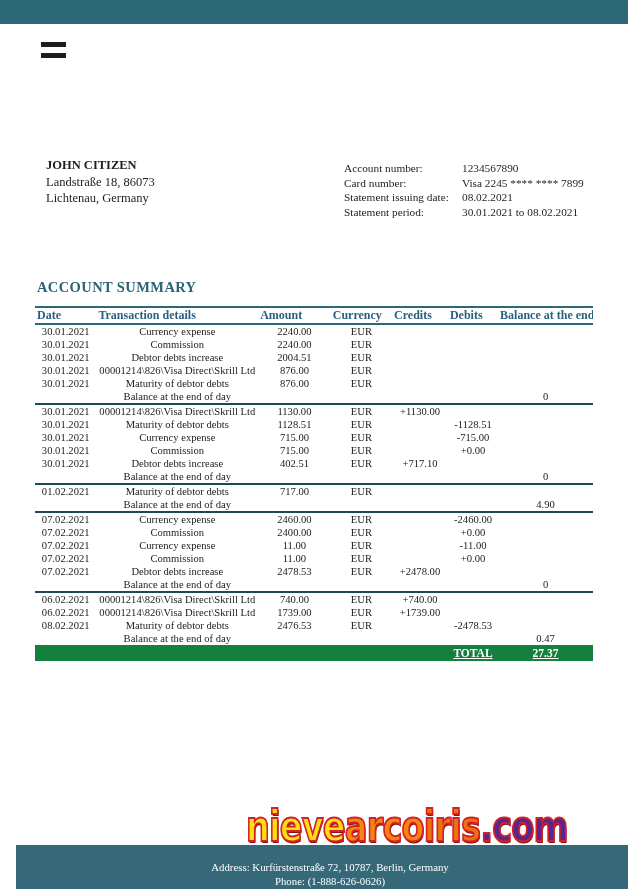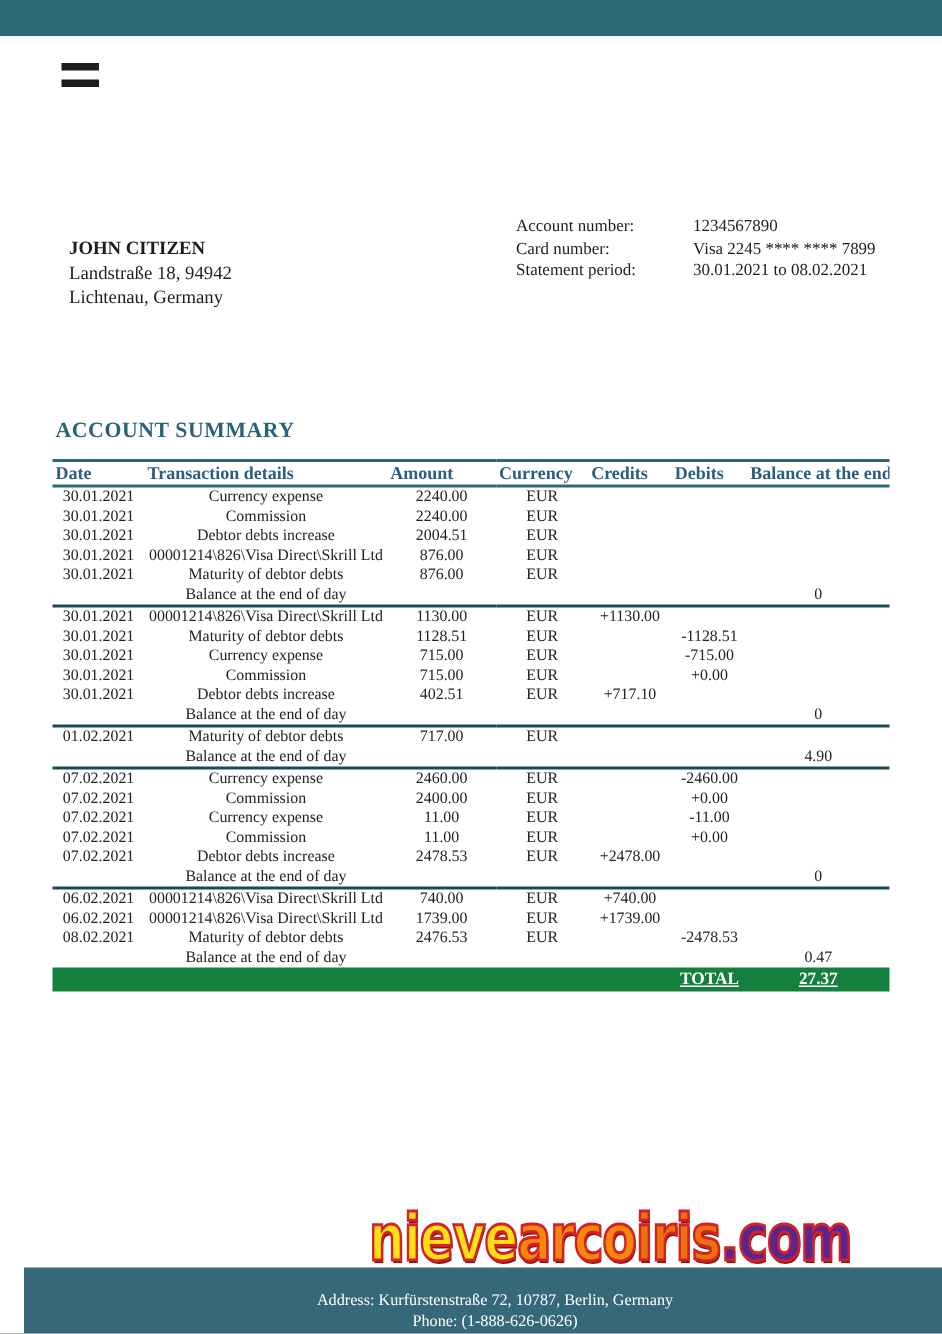--- a/index.html
+++ b/index.html
@@ -20,21 +20,21 @@
   .logo .logo-text {
     font-family:"DejaVu Sans", sans-serif; font-size:40px; font-weight:600;
     line-height:34px; letter-spacing:1px; color:#1d1d1f;
   }
 
   
   .customer { position:absolute; left:46px; top:157px; font-size:12.5px; line-height:16.5px; }
   .customer .name { font-weight:bold; }
 
   
-  .account-info { position:absolute; left:344px; top:144px; font-size:11.3px; line-height:14.6px; }
+  .account-info { position:absolute; left:344px; top:161px; font-size:11.3px; line-height:14.6px; }
   .account-info .row .label { display:inline-block; width:118px; }
 
   
   .summary-title {
     position:absolute; left:37px; top:279px;
     font-size:14.5px; font-weight:bold; letter-spacing:0.4px; color:#2a6278;
   }
 
   
   .summary-table-wrap { position:absolute; left:35px; top:306px; width:558px; }
@@ -83,30 +83,33 @@
 
   <div class="topbar"></div>
 
   <div class="logo">
     <div class="bar top"></div>
     <div class="bar bottom"></div>
   </div>
 
   <div class="customer">
     <div class="name">JOHN CITIZEN</div>
-    <div>Landstraße 18, 94942</div>
+    <div>Landstraße 18, 86073</div>
     <div>Lichtenau, Germany</div>
   </div>
 
   <div class="account-info">
     <div class="row">
       <span class="label">Account number:</span><span class="value">1234567890</span>
     </div>
     <div class="row">
       <span class="label">Card number:</span><span class="value">Visa 2245 **** **** 7899</span>
+    </div>
+    <div class="row">
+      <span class="label">Statement issuing date:</span><span class="value">08.02.2021</span>
     </div>
     <div class="row">
       <span class="label">Statement period:</span><span class="value">30.01.2021 to 08.02.2021</span>
     </div>
   </div>
 
   <div class="summary-title">ACCOUNT SUMMARY</div>
 
   <div class="summary-table-wrap">
     <table class="summary">

